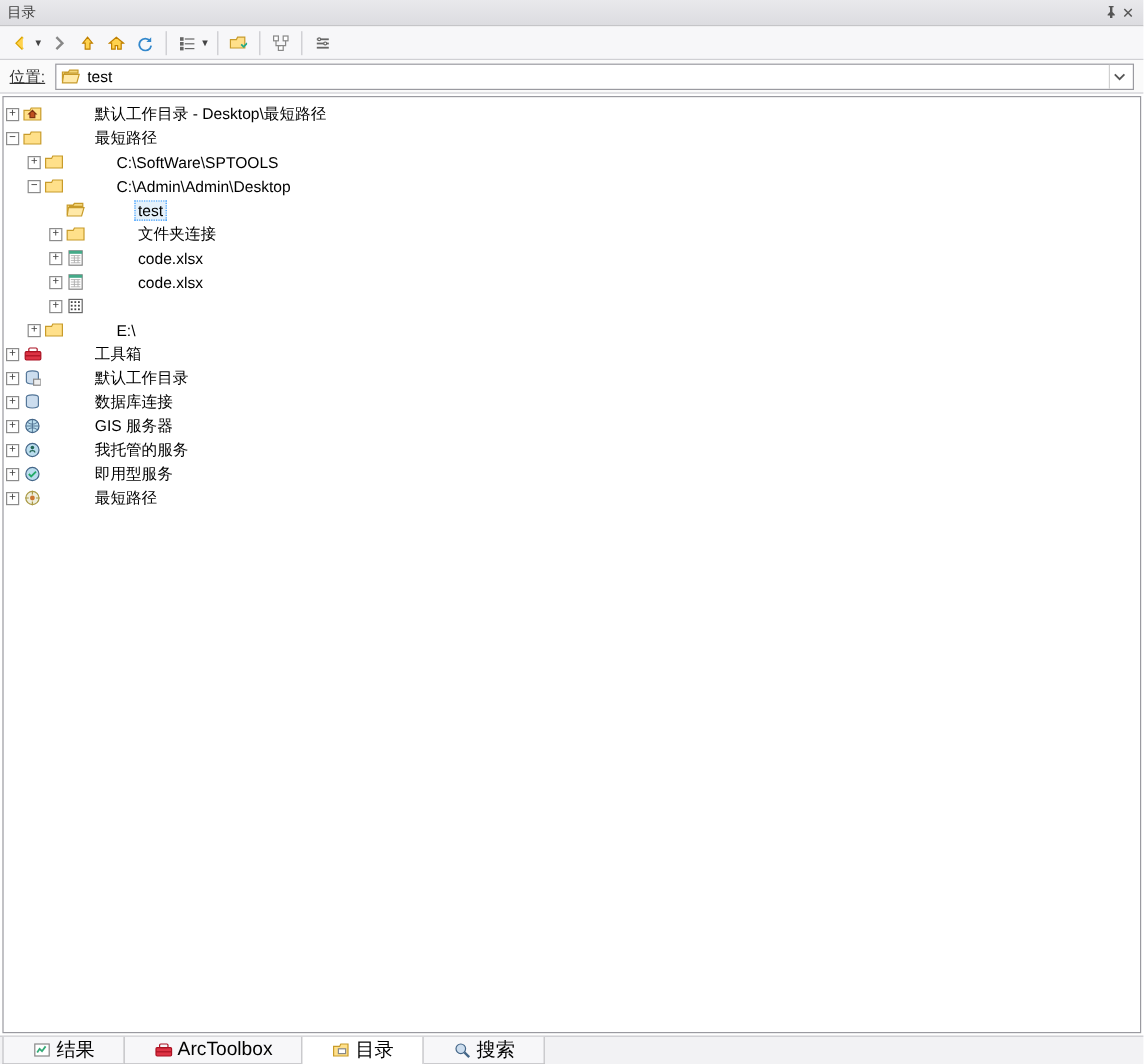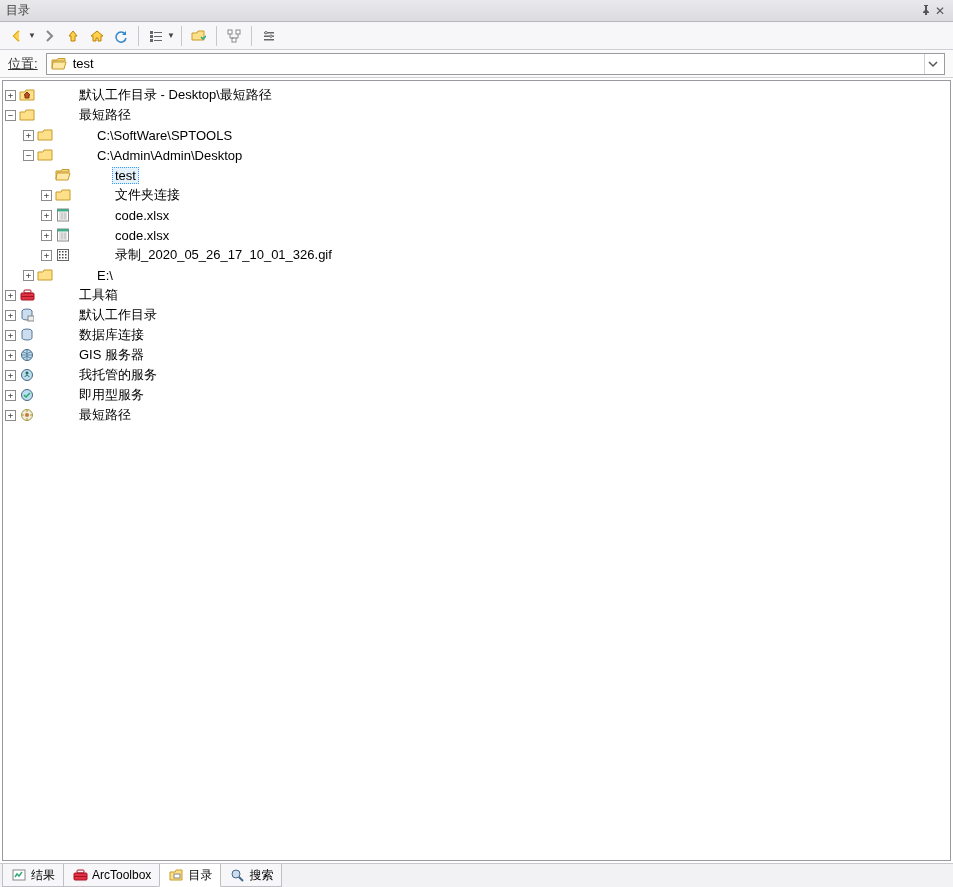--- a/index.html
+++ b/index.html
@@ -124,25 +124,25 @@
     background: #f2f2f4;
     border-top: 1px solid #c8c8cc;
     display: flex;
     align-items: stretch;
     padding-left: 2px;
   }
   .tab {
     display: flex;
     align-items: center;
     gap: 4px;
-    padding: 0 8px;
+    padding: 0 24px;
     border: 1px solid #c0c0c4;
     border-top: none;
     background: #f7f7f9;
-    font-size: 12px;
+    font-size: 16px;
     cursor: pointer;
     margin-right: -1px;
   }
   .tab.active { background: #fff; border-bottom-color: #fff; position: relative; }
 
   
   .ico { width: 16px; height: 16px; display: inline-flex; align-items:center; justify-content:center; }
 </style>
 </head>
 <body>
@@ -333,21 +333,20 @@
           <rect x="6" y="3" width="1.5" height="1.5" fill="#444"></rect>
           <rect x="9" y="3" width="1.5" height="1.5" fill="#444"></rect>
           <rect x="3" y="6" width="1.5" height="1.5" fill="#444"></rect>
           <rect x="6" y="6" width="1.5" height="1.5" fill="#444"></rect>
           <rect x="9" y="6" width="1.5" height="1.5" fill="#444"></rect>
           <rect x="3" y="9" width="1.5" height="1.5" fill="#444"></rect>
           <rect x="6" y="9" width="1.5" height="1.5" fill="#444"></rect>
           <rect x="9" y="9" width="1.5" height="1.5" fill="#444"></rect>
         </svg>
       </span>
-      <span class="lbl">录制_2020_05_26_17_10_01_326.gif</span>
     </div>
     <div class="node ind1">
       <span class="tog">+</span>
       <span class="ico">
         <svg width="16" height="14" viewBox="0 0 16 14">
           <path d="M1 4h5l1-2h8v10H1z" fill="#ffe08a" stroke="#c89b2a"></path>
         </svg>
       </span>
       <span class="lbl">E:\</span>
     </div>

